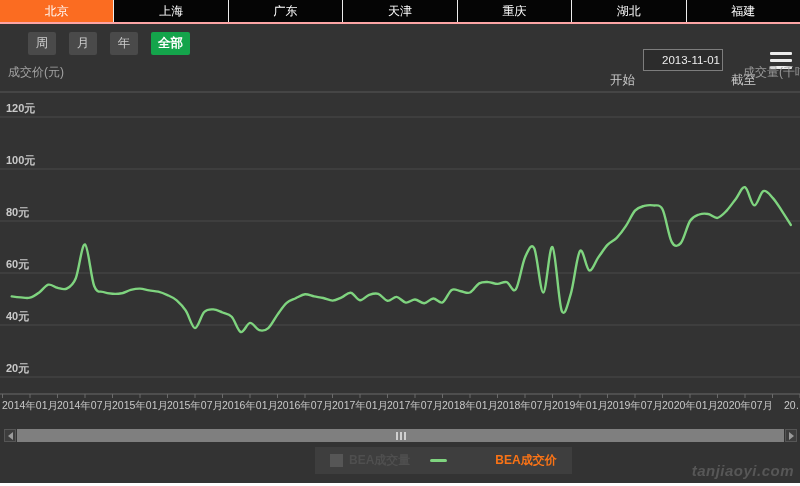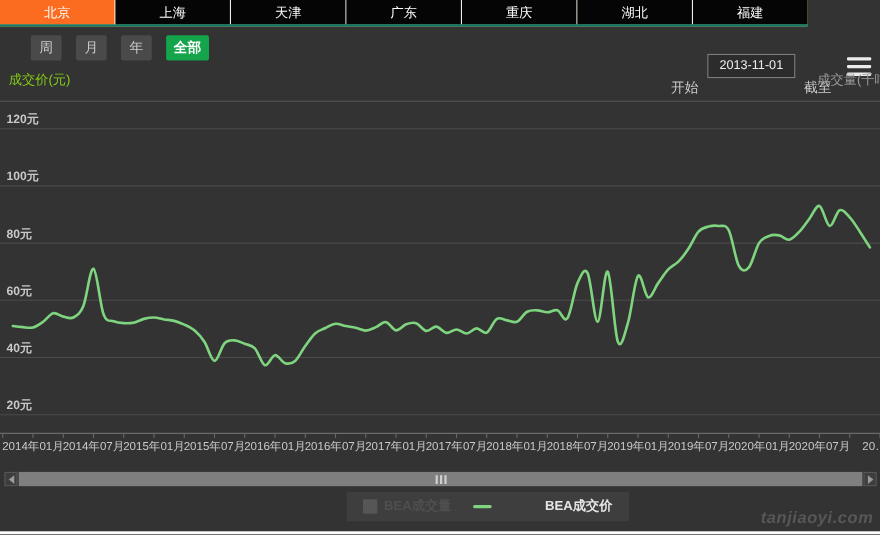--- a/index.html
+++ b/index.html
@@ -3,75 +3,75 @@
 <meta charset="utf-8">
 <style>
   html,body{margin:0;padding:0;}
   body{
     position:relative;width:800px;height:486px;overflow:hidden;
     background:#333333;
     font-family:"Liberation Sans","DejaVu Sans",sans-serif;
     -webkit-font-smoothing:antialiased;
   }
   
-  .tabbar{position:absolute;top:0;left:0;width:734px;height:24px;display:flex;
-    background:#bef264;border-bottom:2px solid #0f766e;box-sizing:border-box;}
+  .tabbar{position:absolute;top:0;left:0;width:800px;height:24px;display:flex;
+    background:#0f172a;border-bottom:2px solid #fca5a5;box-sizing:border-box;}
   .tab{flex:1;height:22px;line-height:22px;text-align:center;color:#fff;font-size:12px;
     background:#050505;border-right:1px solid #ededed;box-sizing:border-box;cursor:pointer;}
   .tab:last-child{border-right:none;}
   .tab.active{background:var(--accent-orange,#fb6c21);border-right:1px solid #ededed;}
   
   .rangebtns{position:absolute;top:32px;left:28px;display:flex;gap:13px;}
   .rbtn{min-width:28px;padding:3px 7px;font-size:12.5px;color:#cccccc;background:#4a4a4a;
     border:none;border-radius:2px;text-align:center;cursor:pointer;
     font-family:"Liberation Sans","DejaVu Sans",sans-serif;}
   .rbtn.active{background:var(--accent-green,#14a44b);color:#ffffff;font-weight:bold;}
   .datectrl{position:absolute;top:31px;right:8px;display:flex;align-items:center;gap:8px;}
   .dlabel{color:#cccccc;font-size:12.5px;margin-top:41px;}
   .dinput{width:74px;height:18px;background:#2c2c2c;border:1px solid #7d7d7d;color:#ededed;
-    font-size:11.5px;text-align:center;font-family:"Liberation Sans","DejaVu Sans",sans-serif;}
+    font-size:11.5px;text-align:right;font-family:"Liberation Sans","DejaVu Sans",sans-serif;}
   .burger{width:22px;height:17px;display:flex;flex-direction:column;justify-content:space-between;
     margin-left:6px;cursor:pointer;}
   .burger span{display:block;height:3px;background:#ececec;border-radius:1px;}
   
-  .axis-title-left{position:absolute;top:64px;left:8px;color:#84cc16;font-size:12px;}
+  .axis-title-left{position:absolute;top:64px;left:8px;color:#a3a3a3;font-size:12px;}
   .axis-title-right{position:absolute;top:64px;right:-7px;color:#9a9a9a;font-size:12px;white-space:nowrap;}
   
   .chartwrap{position:absolute;top:0;left:0;width:800px;height:486px;}
   svg text{font-family:"Liberation Sans","DejaVu Sans",sans-serif;}
   
   .scrollbar{position:absolute;top:429px;left:4px;width:793px;height:13px;display:flex;align-items:stretch;}
   .sbtn{width:12px;background:#3d3d3d;border:1px solid #565656;box-sizing:border-box;
     display:flex;align-items:center;justify-content:center;cursor:pointer;}
   .arrow-l{width:0;height:0;border-top:4px solid transparent;border-bottom:4px solid transparent;border-right:5px solid #9a9a9a;}
   .arrow-r{width:0;height:0;border-top:4px solid transparent;border-bottom:4px solid transparent;border-left:5px solid #9a9a9a;}
   .sthumb{flex:1;background:var(--thumb-gray,#7f7f7f);margin:0 1px;position:relative;cursor:grab;}
   .grip{position:absolute;left:50%;top:50%;transform:translate(-50%,-50%);display:flex;gap:2px;}
   .grip i{display:block;width:2px;height:8px;background:#cfcfcf;}
   
   .legend{position:absolute;left:315px;top:447px;height:27px;background:#3e3e3e;
     display:flex;align-items:center;gap:20px;padding:0 15px;}
   .litem{display:flex;align-items:center;gap:6px;font-size:12px;font-weight:bold;cursor:pointer;white-space:nowrap;}
   .litem .sq{width:13px;height:13px;background:#565656;}
   .litem.off{color:#4f4f4f;}
   .litem .dash{width:17px;height:3px;background:var(--line-green,#7fd47f);border-radius:1.5px;}
-  .litem.on{color:#e5e5e5;gap:48px;}
+  .litem.on{color:#f97316;gap:48px;}
   
   .watermark{position:absolute;right:6px;bottom:7px;color:#575757;font-size:15px;
     font-weight:bold;font-style:italic;letter-spacing:0.5px;margin-left:24px;}
   .bottomstrip{position:absolute;left:0;bottom:0;width:800px;height:3px;background:#ffffff;}
 </style>
 </head>
 <body>
 
 <div class="tabbar">
   <div class="tab active">北京</div>
   <div class="tab">上海</div>
+  <div class="tab">广东</div>
   <div class="tab">天津</div>
-  <div class="tab">广东</div>
   <div class="tab">重庆</div>
   <div class="tab">湖北</div>
   <div class="tab">福建</div>
 </div>
 
 <div class="chartwrap">
   <svg id="chart-svg" width="800" height="486" viewBox="0 0 800 486">
       <line x1="0" y1="92" x2="800" y2="92" stroke="#585858" stroke-width="1"></line>
       <line x1="0" y1="377" x2="800" y2="377" stroke="#4b4b4b" stroke-width="1"></line>
       <text x="6" y="372" fill="#c9c9c9" font-size="11" font-weight="bold">20元</text>

